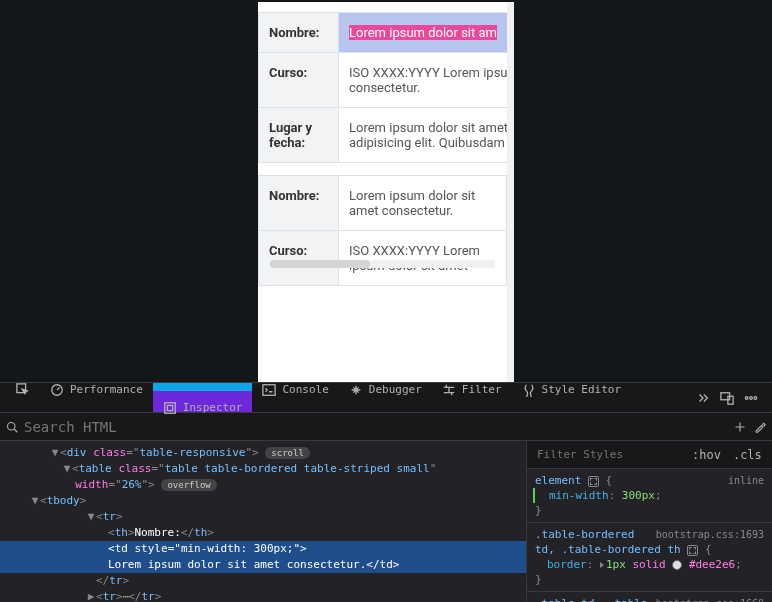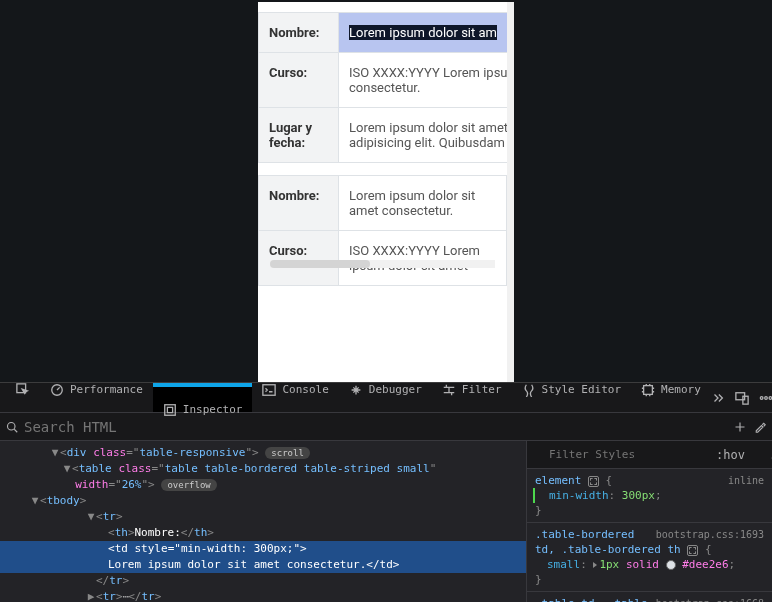--- a/index.html
+++ b/index.html
@@ -7,28 +7,28 @@
 .viewport{background:#14171a;height:382px;display:flex;justify-content:center;position:relative}
 .mobile-frame{width:256px;background:#fff;margin-top:2px;position:relative;overflow:hidden}
 .mobile-inner{width:249px;height:100%;overflow-x:auto;overflow-y:hidden}
 .mobile-frame::after{content:'';position:absolute;right:0;top:0;width:7px;height:100%;background:#f1f1f1}
 .table{border-collapse:collapse;font-size:13px;color:#555}
 .table th,.table td{border:1px solid #dee2e6;padding:12px 10px;text-align:left;vertical-align:top}
 .table th{background:#f2f3f4;font-weight:700;color:#333;width:80px;min-width:80px}
 .table td{min-width:300px;color:#555}
 .table1{margin-top:10px}
 .table1 tr:first-child td{background:#b8c5f0;color:#4b6cdb}
-.table1 tr:first-child td .hl{background:#0f172a;color:#fff;display:inline}
+.table1 tr:first-child td .hl{background:#ec4899;color:#fff;display:inline}
 .scrollbar-horiz{position:absolute;bottom:114px;left:12px;width:225px;height:8px;background:#f1f1f1}
 .scrollbar-thumb{width:100px;height:100%;background:#d4d4d4;border-radius:4px}
 
 .devtools{position:absolute;top:382px;left:0;right:0;bottom:0;background:#232327;color:#b1b1b3;font-size:11px;font-family:Menlo,Consolas,monospace;border-top:1px solid #3c3c3d}
 .dt-tabs{height:30px;background:#18181a;border-bottom:1px solid #38383d;display:flex;align-items:center;padding:0 6px;gap:0}
 .dt-tab{display:flex;align-items:flex-start;gap:6px;padding:0 10px;height:100%;color:#b1b1b3;font-size:11px;cursor:pointer;white-space:nowrap}
-.dt-tab.active{background:#000000;border-top:4px solid #0ea5e9;margin-top:-1px;padding-top:16px}
+.dt-tab.active{background:#6d28d9;border-top:8px solid #0ea5e9;margin-top:-1px;padding-top:10px}
 .dt-tab svg{width:14px;height:14px;fill:none;stroke:#b1b1b3;stroke-width:1.5}
 .dt-tab.active svg{stroke:#b1b1b3}
 .dt-tabs-right{margin-left:auto;display:flex;align-items:center;gap:10px;padding-right:8px}
 .dt-tabs-right svg{width:14px;height:14px;stroke:#b1b1b3;fill:none;stroke-width:1.5;cursor:pointer}
 .dt-search{height:28px;background:#18181a;border-bottom:1px solid #38383d;display:flex;align-items:center;padding:0 6px;gap:6px}
 .dt-search input{flex:1;background:transparent;border:none;color:#b1b1b3;font-size:14px;outline:none;font-family:inherit}
 .dt-search-icons{display:flex;gap:8px;align-items:center}
 .dt-search svg{width:12px;height:12px;stroke:#b1b1b3;fill:none;stroke-width:1.5}
 .dt-body{display:flex;height:162px}
 .dt-markup{flex:1;overflow:hidden;padding:4px 0;font-size:11px;line-height:16px}
@@ -36,21 +36,21 @@
 .ln{white-space:nowrap;padding:0 4px}
 .ln.sel{background:#204e8a;color:#fff}
 .tw{display:inline-block;width:10px;text-align:center;color:#888;cursor:pointer}
 .tag{color:#75bfff}
 .attr-n{color:#ff7de9}
 .attr-v{color:#75bfff}
 .br{color:#888}
 .txt{color:#fff}
 .badge{background:#444;color:#ccc;border-radius:7px;padding:1px 6px;font-size:9px}
 .dots{letter-spacing:-1px}
-.dt-styles-head{height:28px;border-bottom:1px solid #38383d;display:flex;align-items:center;padding:0 6px;gap:16px;background:#18181a}
+.dt-styles-head{height:28px;border-bottom:1px solid #38383d;display:flex;align-items:center;padding:0 6px;gap:4px;background:#18181a}
 .dt-styles-head input{flex:1;background:transparent;border:none;color:#b1b1b3;font-size:11px;outline:none;font-family:inherit}
 .dt-styles-head .btn{font-size:12px;color:#b1b1b3;cursor:pointer;padding:2px 4px}
 .rule{padding:4px 8px;border-bottom:1px solid #38383d;font-size:11px;line-height:15px}
 .rule .src{float:right;color:#888;font-size:10px}
 .rule .sel-txt{color:#75bfff}
 .rule .prop{padding-left:12px}
 .rule .pn{color:#46afe3}
 .rule .pv{color:#ff7de9}
 .rule .pv.num{color:#86de74}
 .flex-ic{display:inline-block;width:11px;height:11px;border:1px solid #888;border-radius:2px;vertical-align:middle;position:relative}
@@ -141,27 +141,20 @@
           <path d="M2 5h12M5 2v3M2 11h12M11 14v-3M8 5v6"></path>
         </svg>
         <span>Filter</span>
       </div>
     <div class="dt-tab">
         <svg viewBox="0 0 16 16">
           <path d="M5 2c-2 3-2 5 0 7s2 4 0 7M11 2c2 3 2 5 0 7s-2 4 0 7"></path>
         </svg>
         <span>Style Editor</span>
       </div>
-    <div class="dt-tab">
-        <svg viewBox="0 0 16 16">
-          <rect x="3" y="3" width="10" height="10"></rect>
-          <path d="M6 1v2M10 1v2M6 13v2M10 13v2M1 6h2M1 10h2M13 6h2M13 10h2"></path>
-        </svg>
-        <span>Memory</span>
-      </div>
     <div class="dt-tabs-right">
       <svg viewBox="0 0 16 16">
           <path d="M4 4l4 4-4 4M9 4l4 4-4 4"></path>
         </svg>
       <svg viewBox="0 0 16 16">
           <rect x="1" y="2" width="10" height="8"></rect>
           <rect x="9" y="6" width="6" height="9"></rect>
         </svg>
       <svg viewBox="0 0 16 16" fill="#b1b1b3" stroke="none">
           <circle cx="3" cy="8" r="1.5"></circle>
@@ -219,21 +212,21 @@
       </div>
       <div class="rule">
         <span class="src">inline</span>
         <div><span class="sel-txt">element</span> <span class="flex-ic"></span> <span class="br">{</span></div>
         <div class="prop" style="border-left:2px solid #4dd74d;margin-left:-2px;padding-left:14px"><span class="pn">min-width</span><span class="br">: </span><span class="pv num">300px</span><span class="br">;</span></div>
         <div><span class="br">}</span></div>
       </div>
       <div class="rule">
         <span class="src">bootstrap.css:1693</span>
         <div><span class="sel-txt">.table-bordered td, .table-bordered th</span> <span class="flex-ic"></span> <span class="br">{</span></div>
-        <div class="prop"><span class="pn">small</span><span class="br">: </span><span class="expand-tri"></span><span class="pv num">1px</span> <span class="pv">solid</span> <span class="swatch" style="background:#dee2e6"></span> <span class="pv">#dee2e6</span><span class="br">;</span></div>
+        <div class="prop"><span class="pn">border</span><span class="br">: </span><span class="expand-tri"></span><span class="pv num">1px</span> <span class="pv">solid</span> <span class="swatch" style="background:#dee2e6"></span> <span class="pv">#dee2e6</span><span class="br">;</span></div>
         <div><span class="br">}</span></div>
       </div>
       <div class="rule">
         <span class="src">bootstrap.css:1668</span>
         <div><span class="sel-txt">.table td, .table th</span>  </div>
 
       </div>
     </div>
   </div>
 </div>

